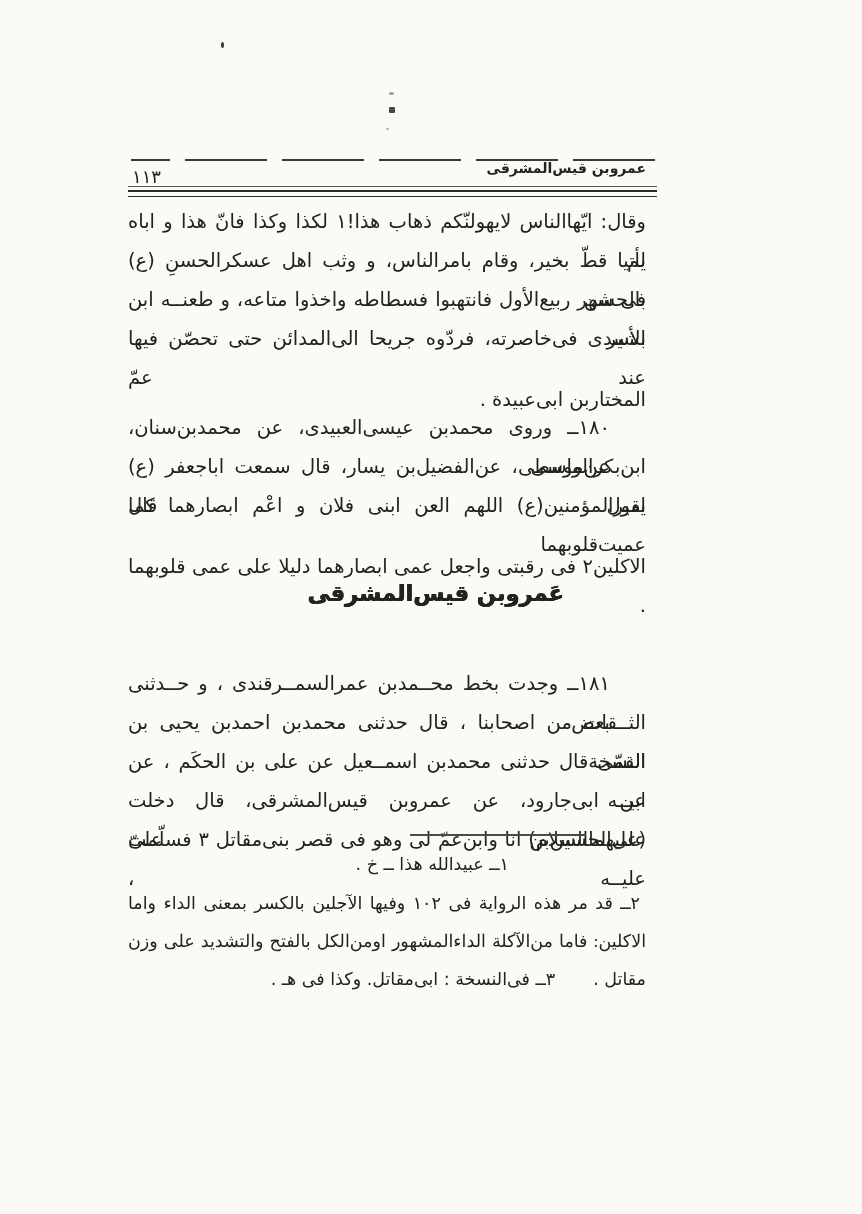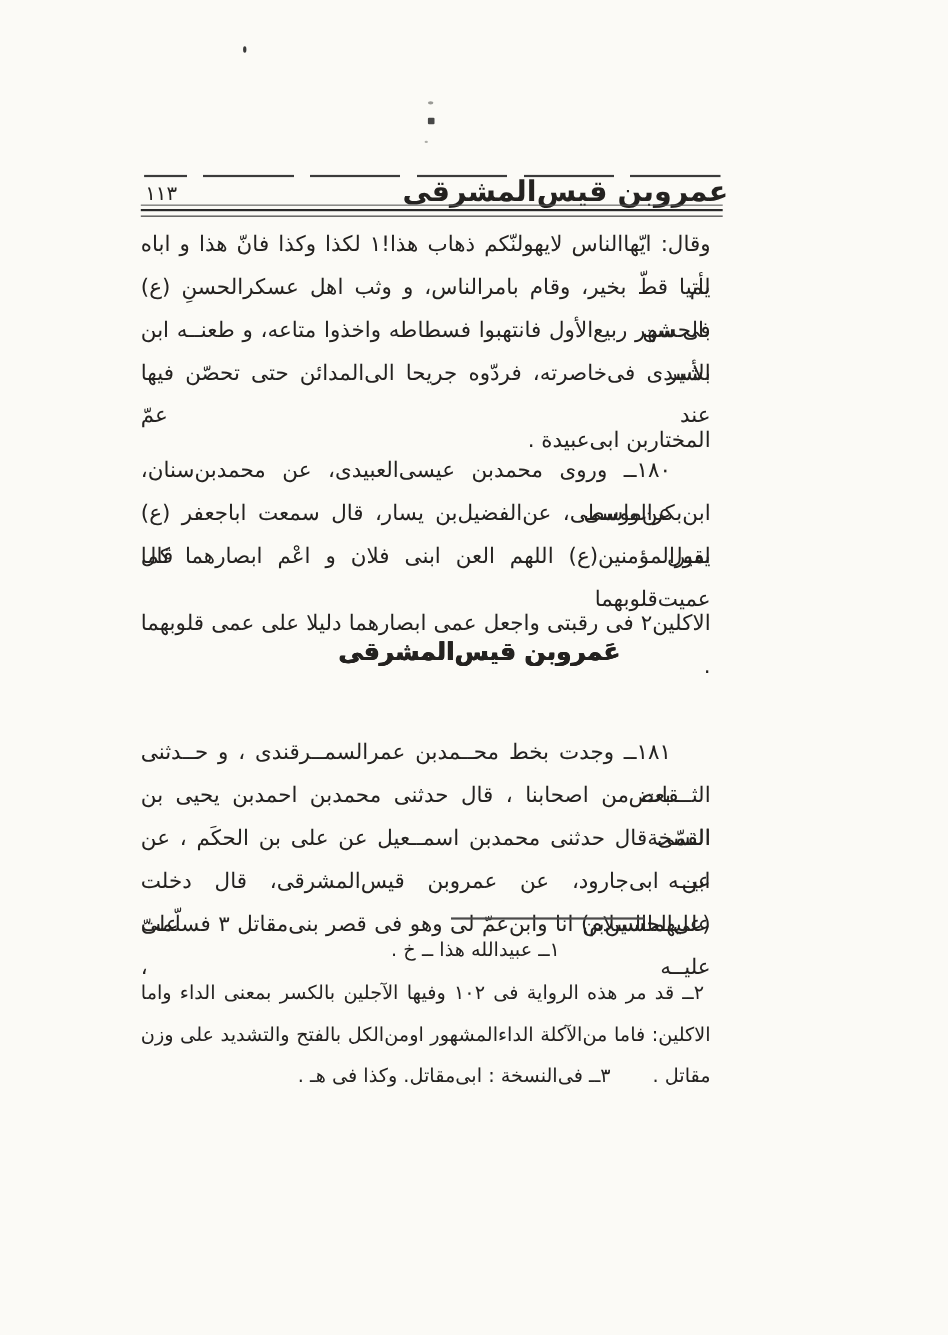--- a/index.html
+++ b/index.html
@@ -6,21 +6,21 @@
   .page{
     position:relative;width:862px;height:1214px;overflow:hidden;
     background:#fbfaf6;
     direction:rtl;
     font-family:"DejaVu Sans",sans-serif;
     color:#242220;
   }
   
   .rule-top{position:absolute;top:159px;left:131px;width:524px;height:2px;
     background:repeating-linear-gradient(to left,#3b3b3b 0 82px,transparent 82px 97px);}
-  .running-title{position:absolute;top:160px;right:200px;font-size:26px;font-weight:bold;}
+  .running-title{position:absolute;top:160px;right:216px;font-size:14px;font-weight:bold;}
   .page-number{position:absolute;top:166px;left:132px;font-size:18px;letter-spacing:3px;}
   .rule-bottom{position:absolute;top:186px;left:128px;width:529px;height:0;border-top:1px solid #5a5a5a;}
   .rule-bottom::after{content:"";position:absolute;left:0;right:0;top:3px;height:4px;
     border-top:2px solid #2b2b2b;border-bottom:1px solid #2b2b2b;}
   
   .textcol{position:absolute;left:128px;width:518px;box-sizing:border-box;}
   .line{height:39px;line-height:39px;font-size:19.5px;
     text-align:justify;text-align-last:justify;}
   .line.end{text-align-last:right;margin-top:22px;}
   .line.indent{padding-right:36px;}
@@ -31,21 +31,21 @@
     text-align:right;text-align-last:right;padding-right:82px;
     text-shadow:0.4px 0 0 #242220, -0.4px 0 0 #242220;}
   #para-181{top:636px;margin-top:28px;}
   
   .fn-sep{position:absolute;top:834px;left:410px;width:176px;height:0;border-top:2px solid #4a4a4a;}
   .footnotes .line{height:38px;line-height:38px;font-size:17.5px;}
   #fn1{top:845px;}
   #fn1 .line{text-align:right;text-align-last:right;padding-right:137px;}
   #fn2a{top:884px;}
   #fn2a .line{padding-right:6px;}
-  #fn2b{top:922px;}
+  #fn2b{top:922px;font-family:Liberation Serif, serif;}
   #fnrow{top:960px;}
   #fnrow .line{display:flex;justify-content:flex-start;gap:38px;text-align:right;text-align-last:right;}
   
   .speck{position:absolute;border-radius:50%;}
   .speck.s1{left:221px;top:42px;width:3px;height:6px;background:#3a3a3a;}
   .speck.s2{left:389px;top:92px;width:5px;height:3px;background:#9a9a96;}
   .speck.s3{left:389px;top:107px;width:6px;height:6px;background:#474747;border-radius:1px;}
   .speck.s4{left:386px;top:128px;width:3px;height:2px;background:#adada8;}
 </style>
 </head>

